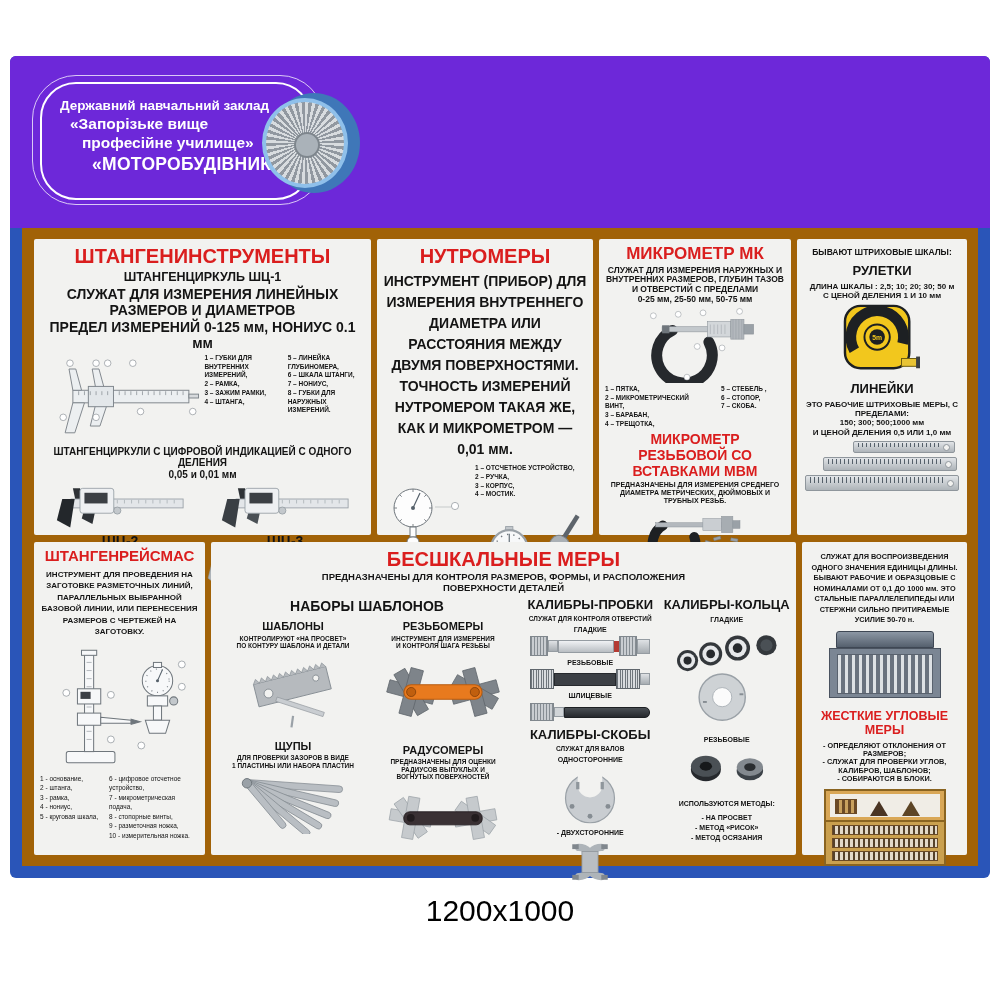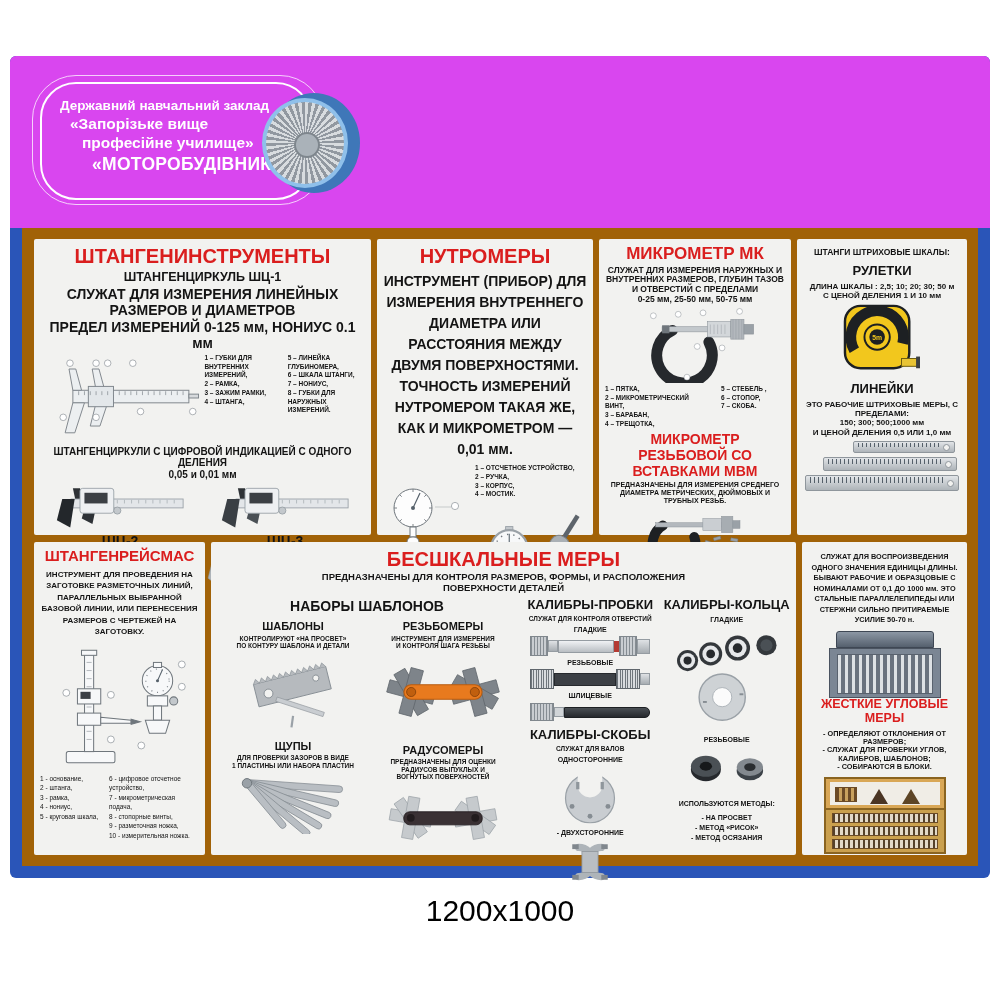--- a/index.html
+++ b/index.html
@@ -1,19 +1,19 @@
 <!DOCTYPE html>
 <html><head>
 <meta charset="utf-8">
 <style>
   html,body{margin:0;padding:0;background:#fff;}
   .page{position:relative;width:1000px;height:1000px;background:#fff;overflow:hidden;
         font-family:"Liberation Sans","DejaVu Sans",sans-serif;color:#141414;}
   .poster{position:absolute;left:10px;top:56px;width:980px;height:822px;background:#2a55b8;border-radius:6px;}
-  .header{position:absolute;left:0;top:0;right:0;height:172px;background:#d946ef;border-radius:6px 6px 0 0;}
+  .header{position:absolute;left:0;top:0;right:0;height:172px;background:#6d28d9;border-radius:6px 6px 0 0;}
   .board{position:absolute;left:12px;top:172px;width:956px;height:638px;background:#a16207;}
   
   .school{position:absolute;left:30px;top:22px;width:320px;height:128px;}
   .s-outline{position:absolute;left:0;top:4px;width:268px;height:114px;border:2px solid #fff;border-radius:36px;}
   .s-outline2{position:absolute;left:-8px;top:-3px;width:290px;height:128px;border:1px solid rgba(255,255,255,.75);border-radius:44px;}
   .s-text{position:absolute;left:0;top:0;width:268px;color:#fff;font-weight:bold;}
   .s-l1{margin:20px 0 0 20px;font-size:13.5px;}
   .s-l2{margin:2px 0 0 30px;font-size:15.5px;}
   .s-l3{margin:1px 0 0 42px;font-size:15.5px;}
   .s-l4{margin:2px 0 0 52px;font-size:17.5px;letter-spacing:.3px;}
@@ -316,21 +316,21 @@
             <rect x="135" y="44" width="10" height="4" transform="rotate(10 140 46)"></rect>
             <rect x="107" y="60" width="10" height="4" transform="rotate(-30 112 62)"></rect>
             <rect x="121" y="66" width="10" height="4" transform="rotate(15 126 68)"></rect>
             <rect x="137" y="60" width="10" height="4" transform="rotate(-20 142 62)"></rect>
             <rect x="145" y="52" width="10" height="4" transform="rotate(30 150 54)"></rect>
           </g>
         </svg>
       </section>
 
       <section class="panel p4">
-        <div class="bk f85 mt3">ШТАНГИ ШТРИХОВЫЕ ШКАЛЫ:</div>
+        <div class="bk f85 mt3">БЫВАЮТ ШТРИХОВЫЕ ШКАЛЫ:</div>
         <div class="bk f13 mt6">РУЛЕТКИ</div>
         <div class="bk f8 mt3">ДЛИНА ШКАЛЫ : 2,5; 10; 20; 30; 50 м</div>
         <div class="bk f8">С ЦЕНОЙ ДЕЛЕНИЯ 1 И 10 мм</div>
         <svg class="img mt2" width="88" height="76" viewBox="0 0 88 78">
           <rect x="6" y="4" width="66" height="64" rx="16" fill="#f2c71d" stroke="#1d2023" stroke-width="2.5"></rect>
           <circle cx="39" cy="36" r="27" fill="none" stroke="#1d2023" stroke-width="11" stroke-dasharray="105 65" transform="rotate(150 39 36)"></circle>
           <circle cx="39" cy="36" r="13" fill="#f2c71d" stroke="#1d2023" stroke-width="2"></circle>
           <circle cx="39" cy="36" r="8" fill="#1d2023"></circle>
           <text x="39" y="38.8" font-size="7" font-weight="bold" fill="#f2c71d" text-anchor="middle">5m</text>
           <rect x="64" y="58" width="16" height="8" fill="#e8c435" stroke="#6b5b10"></rect>
@@ -595,21 +595,21 @@
       </section>
 
       <section class="panel p7">
         <div class="bk f73 mt4" style="line-height:1.45;">СЛУЖАТ ДЛЯ ВОСПРОИЗВЕДЕНИЯ ОДНОГО ЗНАЧЕНИЯ ЕДИНИЦЫ ДЛИНЫ. БЫВАЮТ РАБОЧИЕ И ОБРАЗЦОВЫЕ С НОМИНАЛАМИ ОТ 0,1 ДО 1000 мм. ЭТО СТАЛЬНЫЕ ПАРАЛЛЕЛЕПИПЕДЫ ИЛИ СТЕРЖНИ СИЛЬНО ПРИТИРАЕМЫЕ УСИЛИЕ 50-70 н.</div>
         <div class="gbox">
           <div class="lid"></div>
           <div class="bodyb">
               <div class="blocks"></div>
             </div>
         </div>
-        <div class="tt f125" style="">ЖЕСТКИЕ УГЛОВЫЕ МЕРЫ</div>
+        <div class="tt f125" style="margin-top:12px;">ЖЕСТКИЕ УГЛОВЫЕ МЕРЫ</div>
         <div class="bk f73 mt4">- ОПРЕДЕЛЯЮТ ОТКЛОНЕНИЯ ОТ РАЗМЕРОВ;</div>
         <div class="bk f73">- СЛУЖАТ ДЛЯ ПРОВЕРКИ УГЛОВ, КАЛИБРОВ, ШАБЛОНОВ;</div>
         <div class="bk f73">- СОБИРАЮТСЯ В БЛОКИ.</div>
         <div class="abox">
           <div class="alid">
             <div class="inner"></div>
             <div class="blockset"></div>
             <div class="tri tri1"></div>
             <div class="tri tri2"></div>
           </div>

